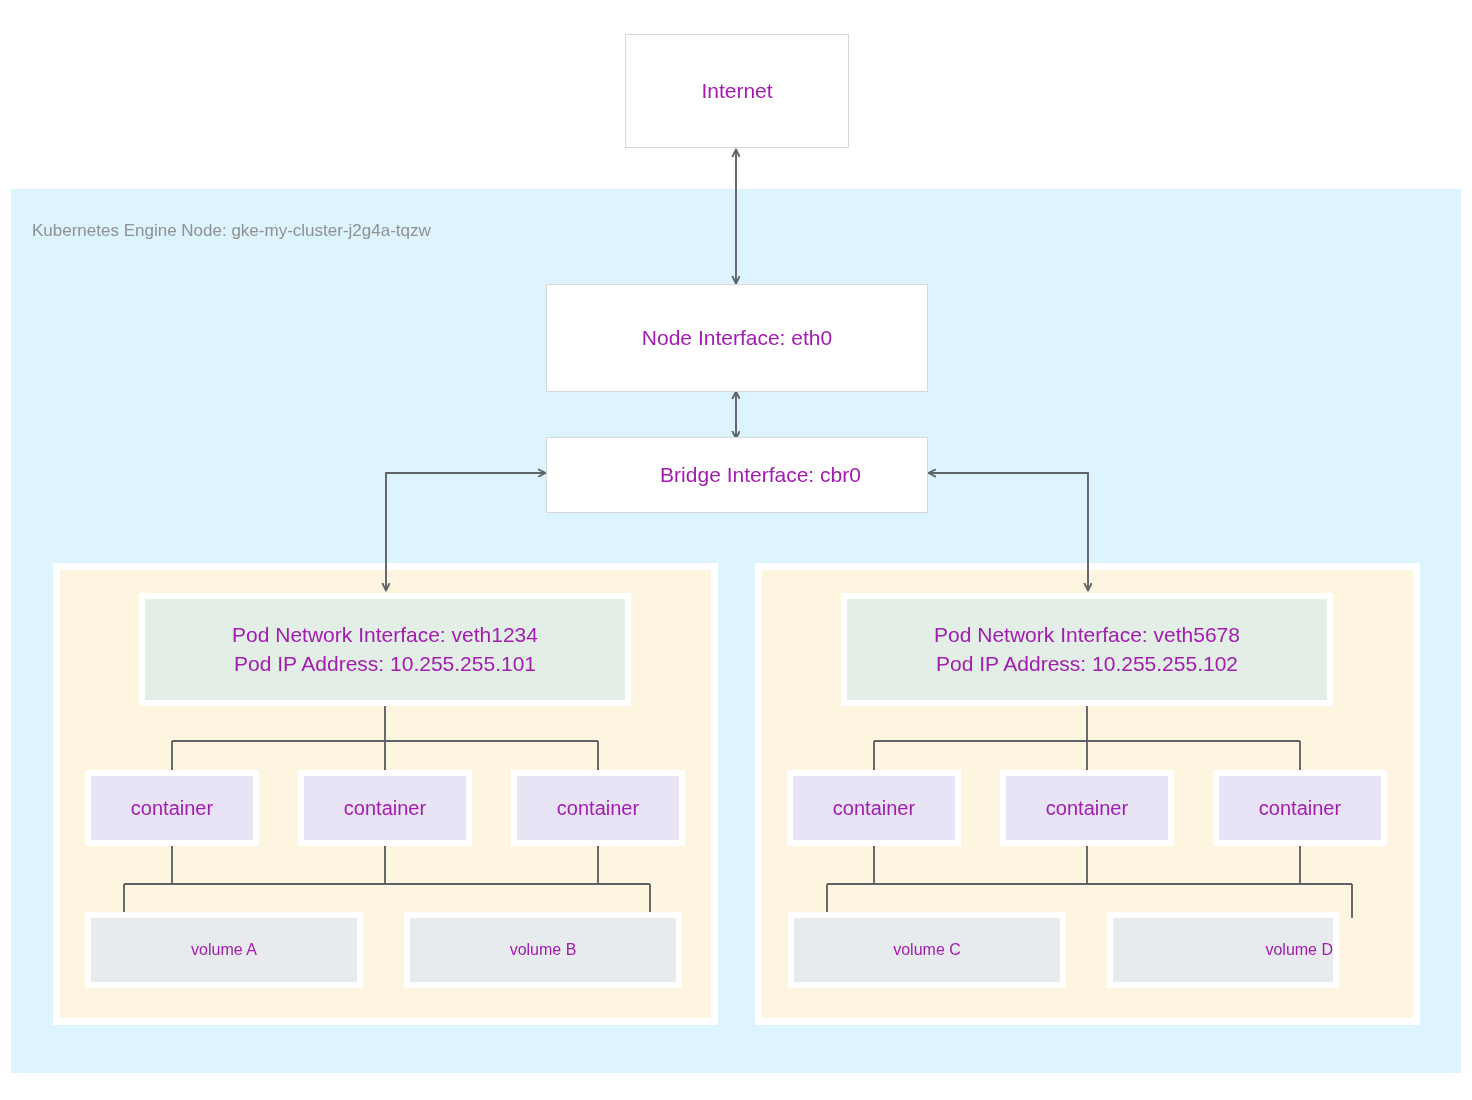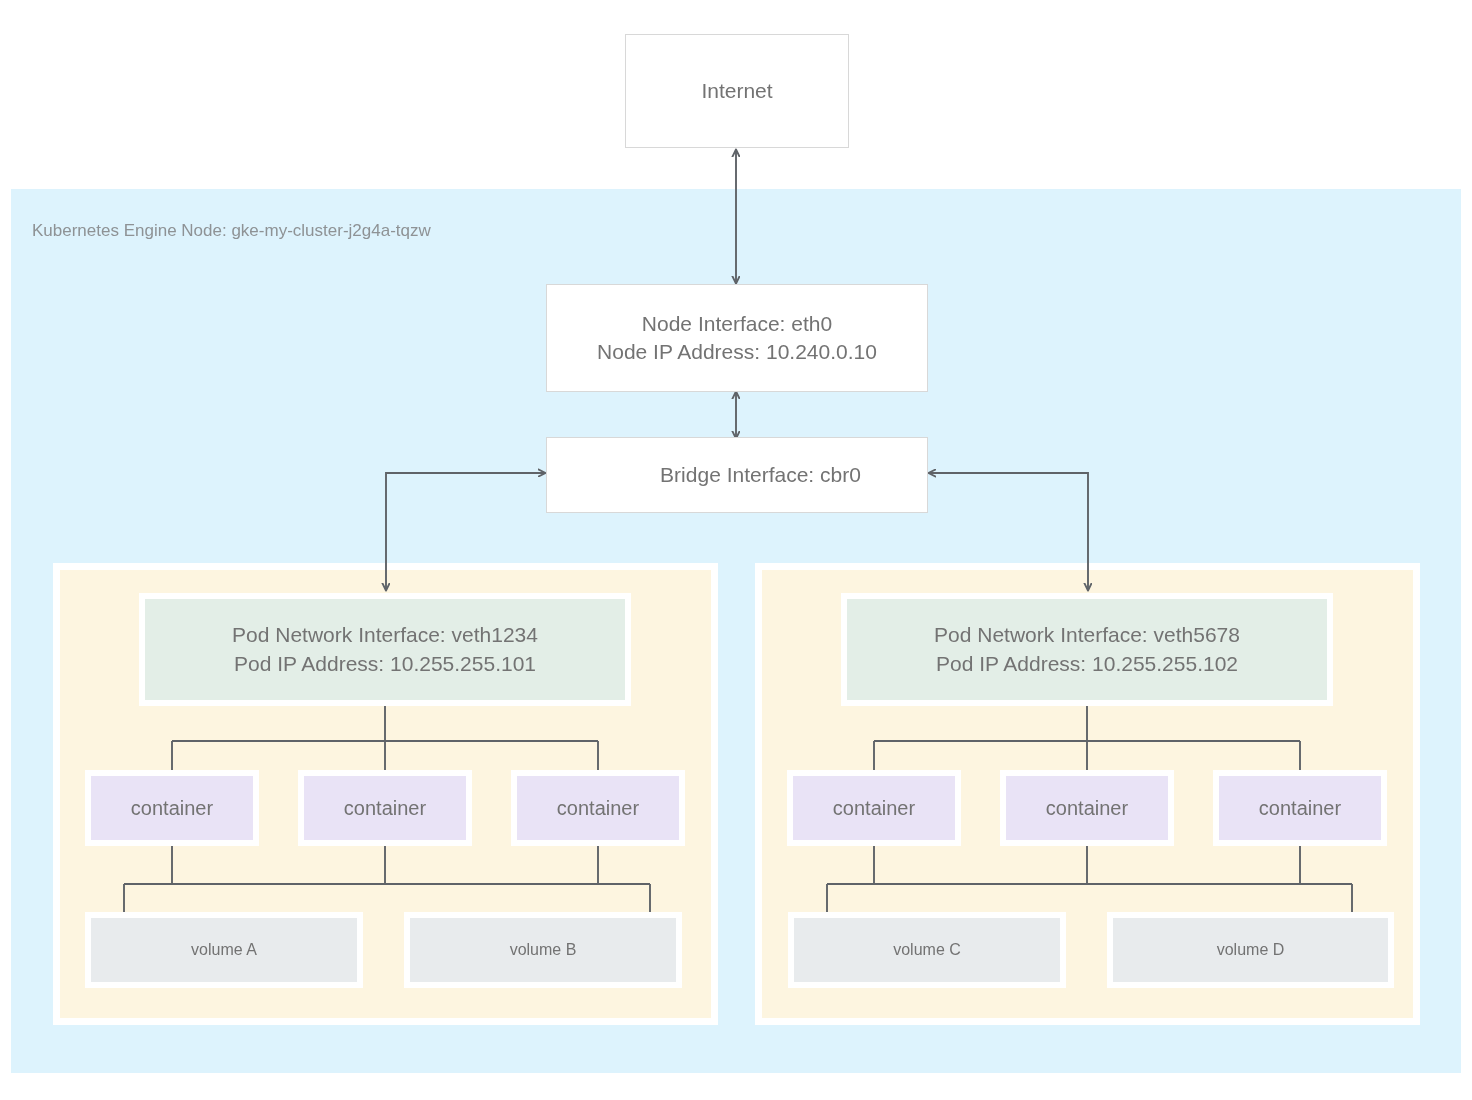--- a/index.html
+++ b/index.html
@@ -23,21 +23,21 @@
 
   
   .box {
     position: absolute;
     box-sizing: border-box;
     display: flex;
     flex-direction: column;
     align-items: center;
     justify-content: center;
     text-align: center;
-    color: #737373;
+    color: #a21caf;
     z-index: 3;
   }
   .box .line {
     display: block;
     white-space: nowrap;
     line-height: 1.34;
   }
 
   
   .box-plain {
@@ -170,21 +170,20 @@
       <line x1="1352" y1="884" x2="1352" y2="918"></line>
     </g>
   </svg>
 
   <div class="box box-plain" style="left:625px; top:34px; width:224px; height:114px;">
     <span class="line">Internet</span>
   </div>
 
   <div class="box box-plain" style="left:546px; top:284px; width:382px; height:108px;">
     <span class="line">Node Interface: eth0</span>
-    <span class="line">Node IP Address: 10.240.0.10</span>
   </div>
 
   <div class="box box-plain" style="left:546px; top:437px; width:382px; height:76px;padding-left:47px;">
     <span class="line">Bridge Interface: cbr0</span>
   </div>
 
   <div class="box box-podif" style="left:139px; top:593px; width:492px; height:113px;">
     <span class="line">Pod Network Interface: veth1234</span>
     <span class="line">Pod IP Address: 10.255.255.101</span>
   </div>
@@ -217,17 +216,17 @@
   <div class="box box-container" style="left:1000px; top:770px; width:174px; height:76px;">
     <span class="line">container</span>
   </div>
   <div class="box box-container" style="left:1213px; top:770px; width:174px; height:76px;">
     <span class="line">container</span>
   </div>
 
   <div class="box box-volume" style="left:788px; top:912px; width:278px; height:76px;">
     <span class="line">volume C</span>
   </div>
-  <div class="box box-volume" style="left:1107px; top:912px; width:287px; height:76px;">
+  <div class="box box-volume" style="left:1107px; top:912px; width:232px; height:76px;align-items:flex-end;">
     <span class="line">volume D</span>
   </div>
 
 </div>
 
 </body></html>

